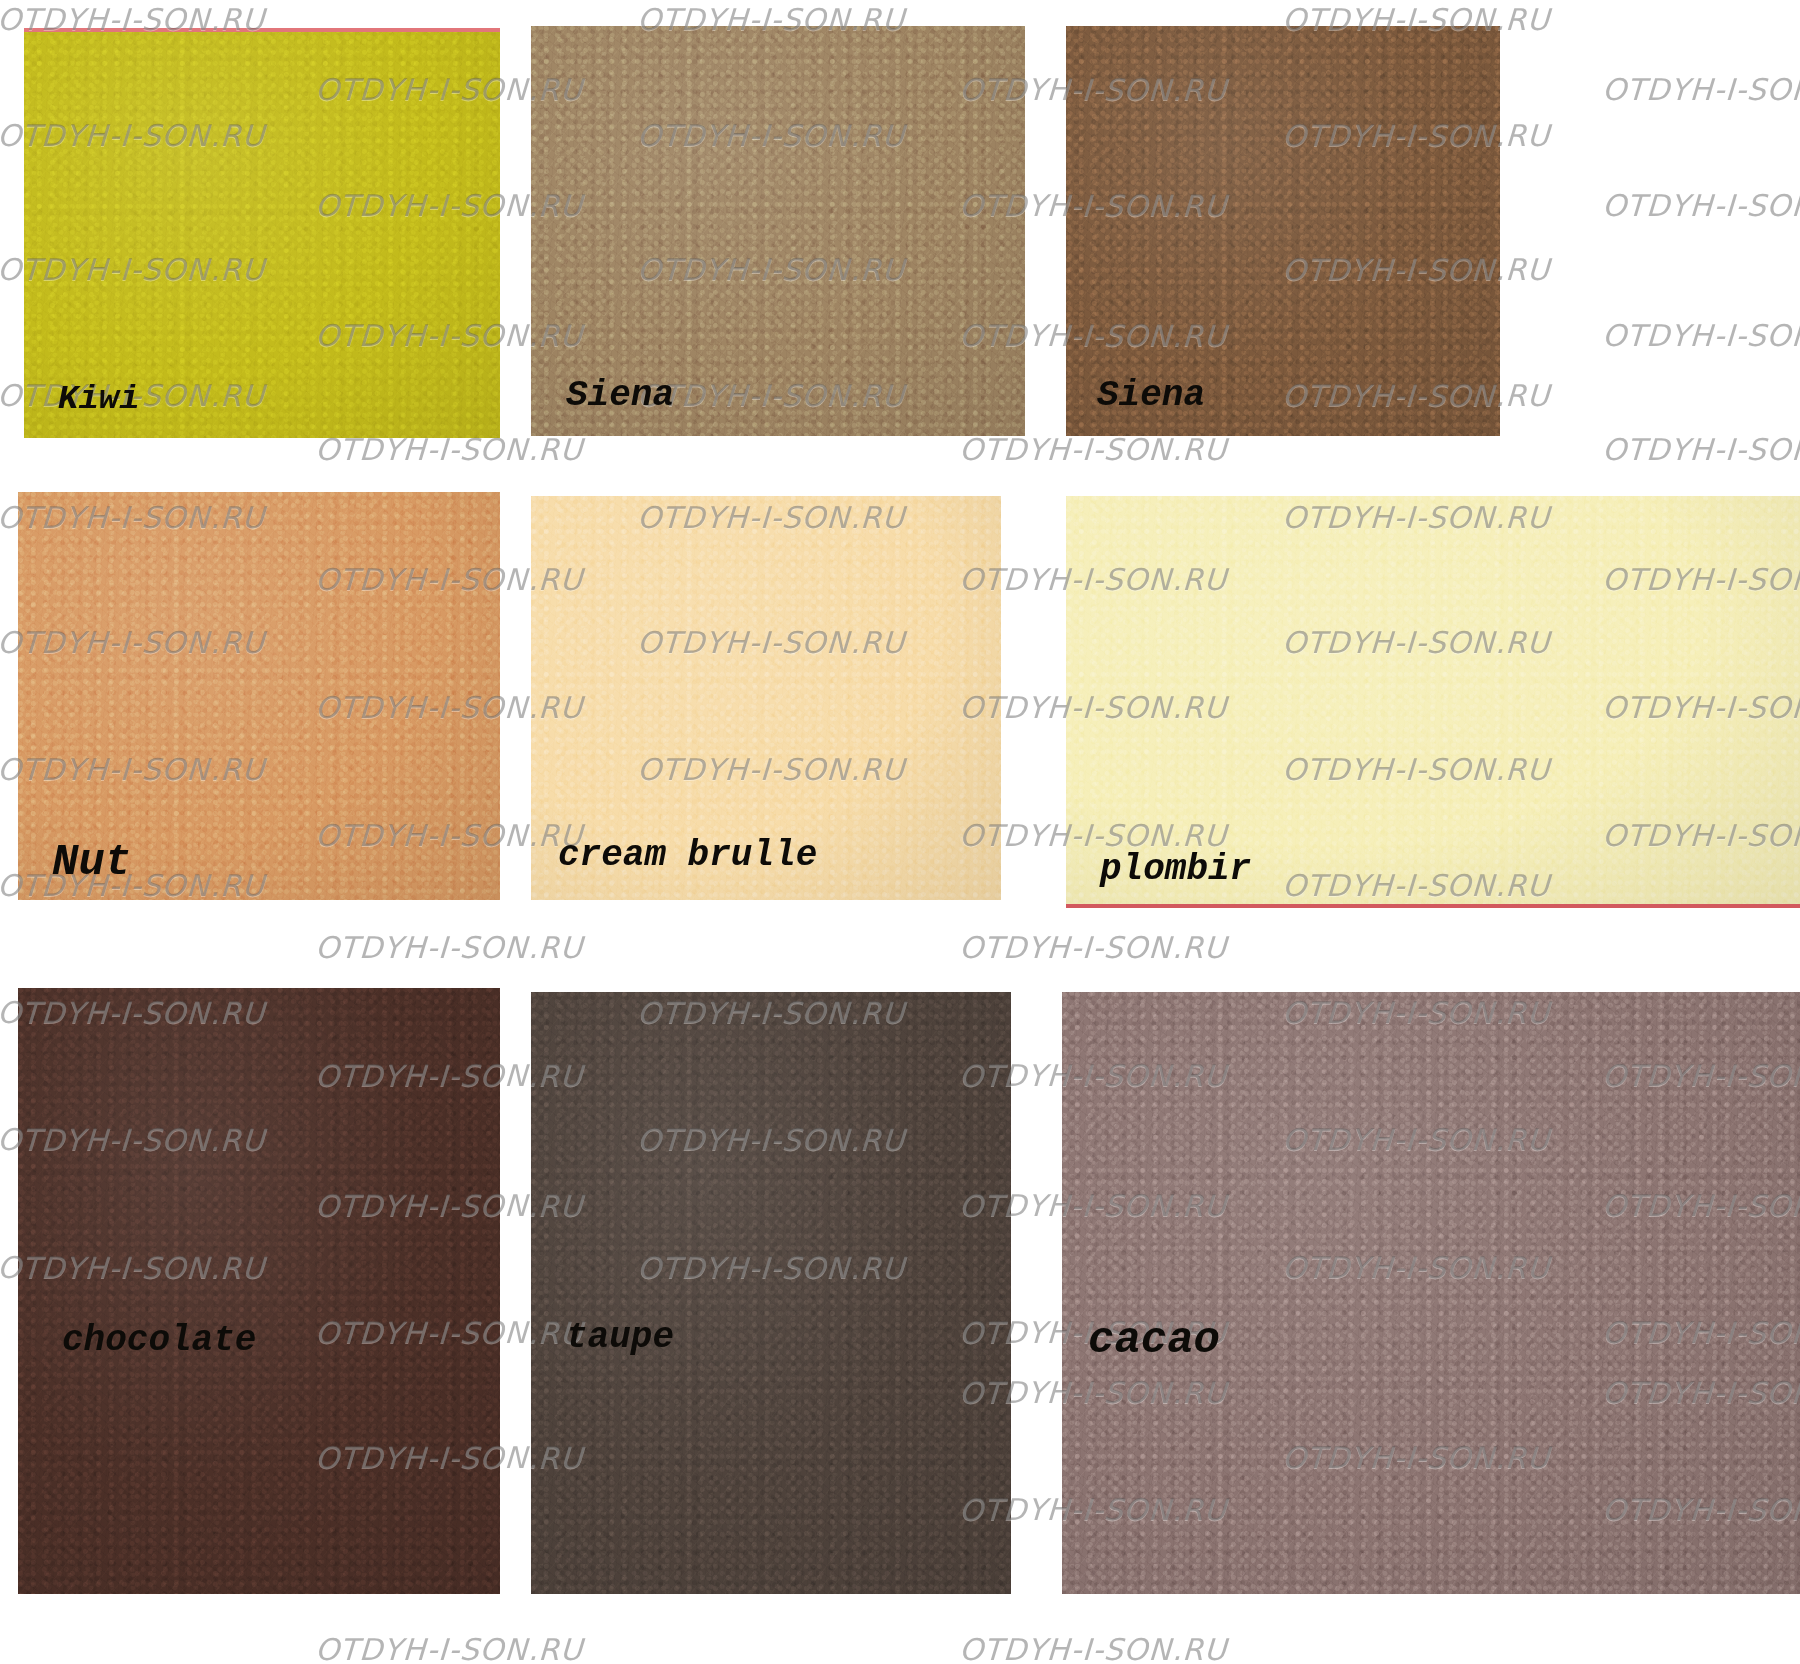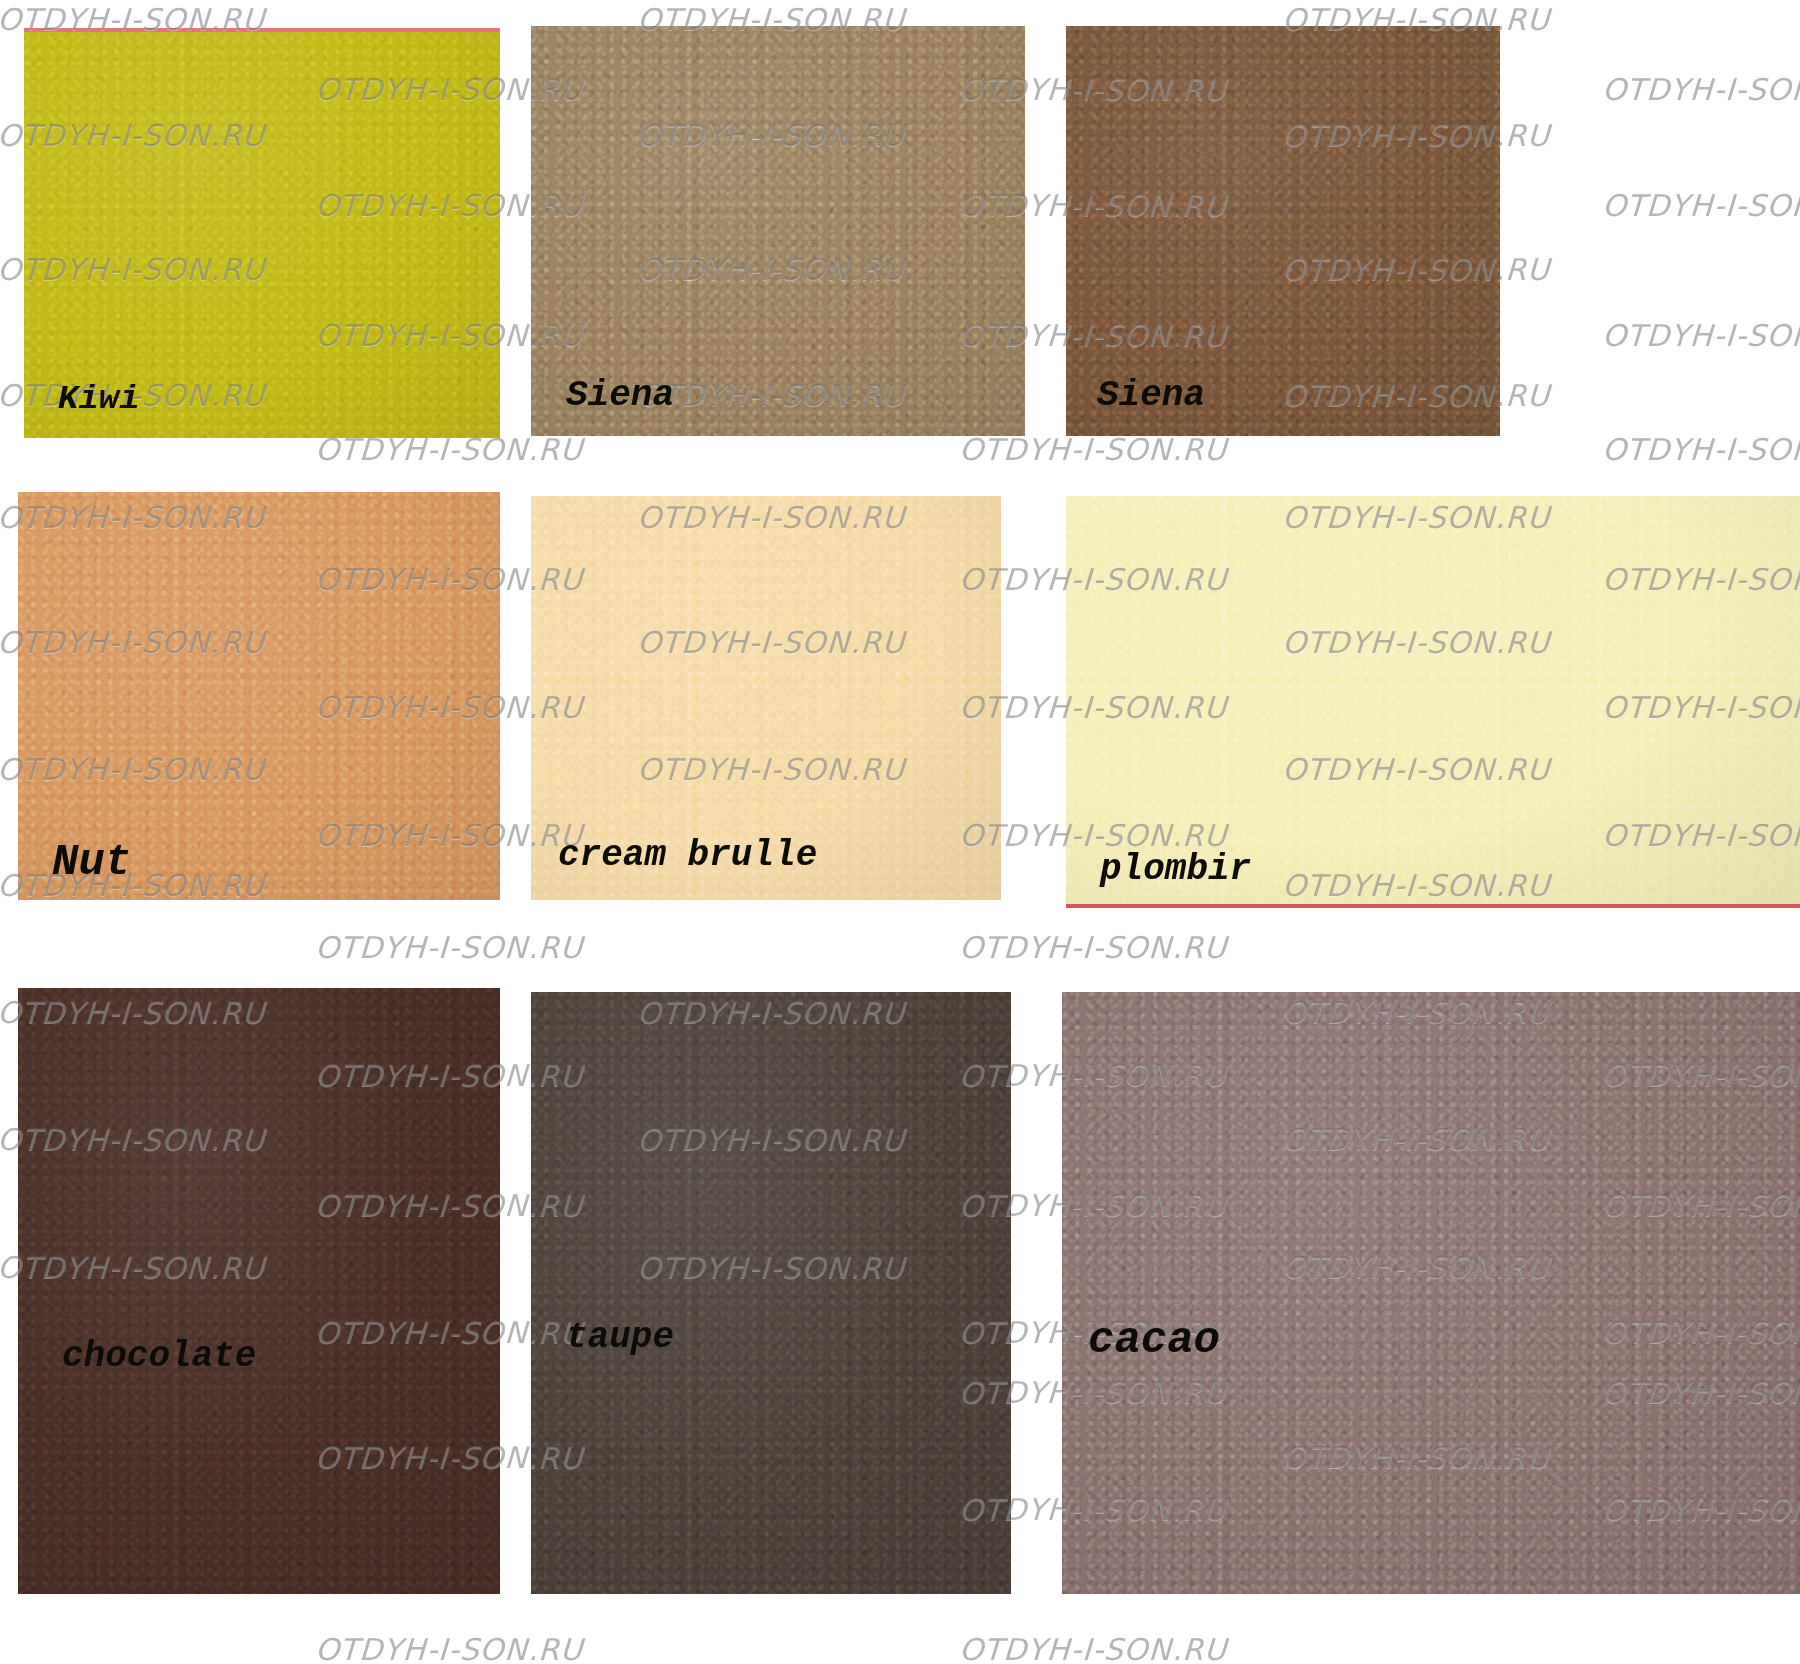--- a/index.html
+++ b/index.html
@@ -208,15 +208,15 @@
     <div class="wm" style="left: 318px; top: 1632px;">OTDYH-I-SON.RU</div>
     <div class="wm" style="left: 962px; top: 1632px;">OTDYH-I-SON.RU</div>
   </div>
 
 <div class="swatch-label" style="left: 58px; top: 382px; font-size: 34px; position: absolute; z-index: 90;">Kiwi</div>
 <div class="swatch-label" style="left: 566px; top: 378px; font-size: 36px; position: absolute; z-index: 90;">Siena</div>
 <div class="swatch-label" style="left: 1097px; top: 378px; font-size: 36px; position: absolute; z-index: 90;">Siena</div>
 <div class="swatch-label" style="left: 52px; top: 840px; font-size: 44px; position: absolute; z-index: 90;">Nut</div>
 <div class="swatch-label" style="left: 558px; top: 838px; font-size: 36px; position: absolute; z-index: 90;">cream brulle</div>
 <div class="swatch-label" style="left: 1100px; top: 852px; font-size: 36px; position: absolute; z-index: 90;">plombir</div>
-<div class="swatch-label" style="left: 62px; top: 1323px; font-size: 36px; position: absolute; z-index: 90; margin-top: 16px;">chocolate</div>
+<div class="swatch-label" style="left: 62px; top: 1323px; font-size: 36px; position: absolute; z-index: 90;">chocolate</div>
 <div class="swatch-label" style="left: 566px; top: 1320px; font-size: 36px; position: absolute; z-index: 90;">taupe</div>
 <div class="swatch-label" style="left: 1088px; top: 1318px; font-size: 44px; position: absolute; z-index: 90;">cacao</div>
 
 </body></html>

